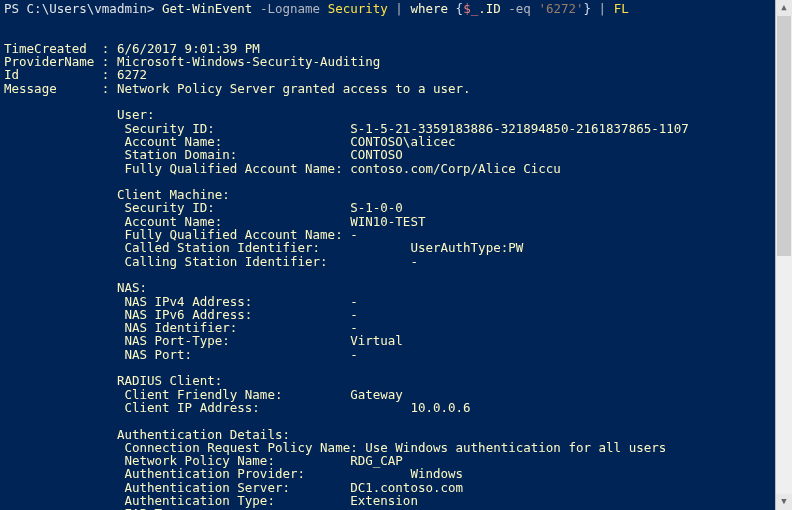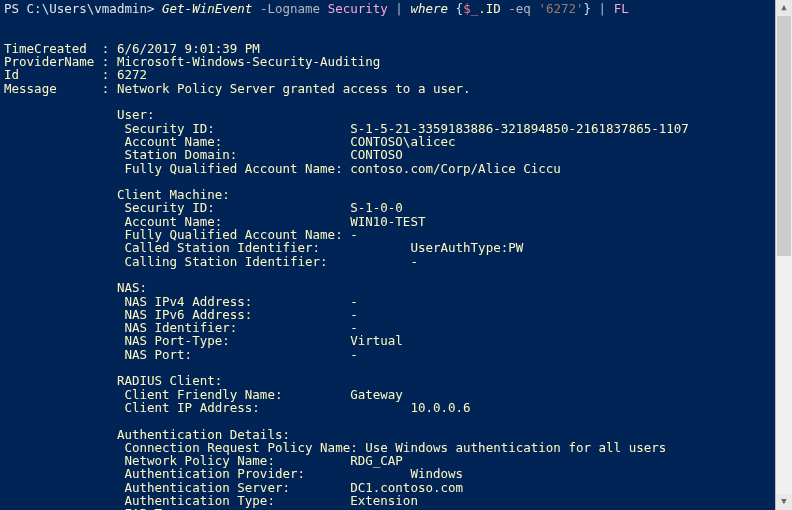--- a/index.html
+++ b/index.html
@@ -14,23 +14,23 @@
     overflow: hidden;
   }
   .terminal {
     position: relative;
     padding: 2px 4px;
     color: #d6dff0;
     white-space: pre;
   }
   
   .prompt   { color: #e5e5e5; }
-  .cmd-yel  { color: #fffacd; font-style: italic; }  
+  .cmd-yel  { color: #fffacd; }  
   .param    { color: #b5b7bf; }  
-  .arg-pr   { color: #f9a8d4; }  
+  .arg-pr   { color: #fde047; }  
   .pipe     { color: #b5b7bf; }
   .brace    { color: #d6dff0; }
   .var      { color: #f08080; }
   .num-str  { color: #9b7d66; }  
   
   .out      { color: #fef9c3; }
   .scrollbar {
     position: absolute;
     top: 0;
     right: 0;

